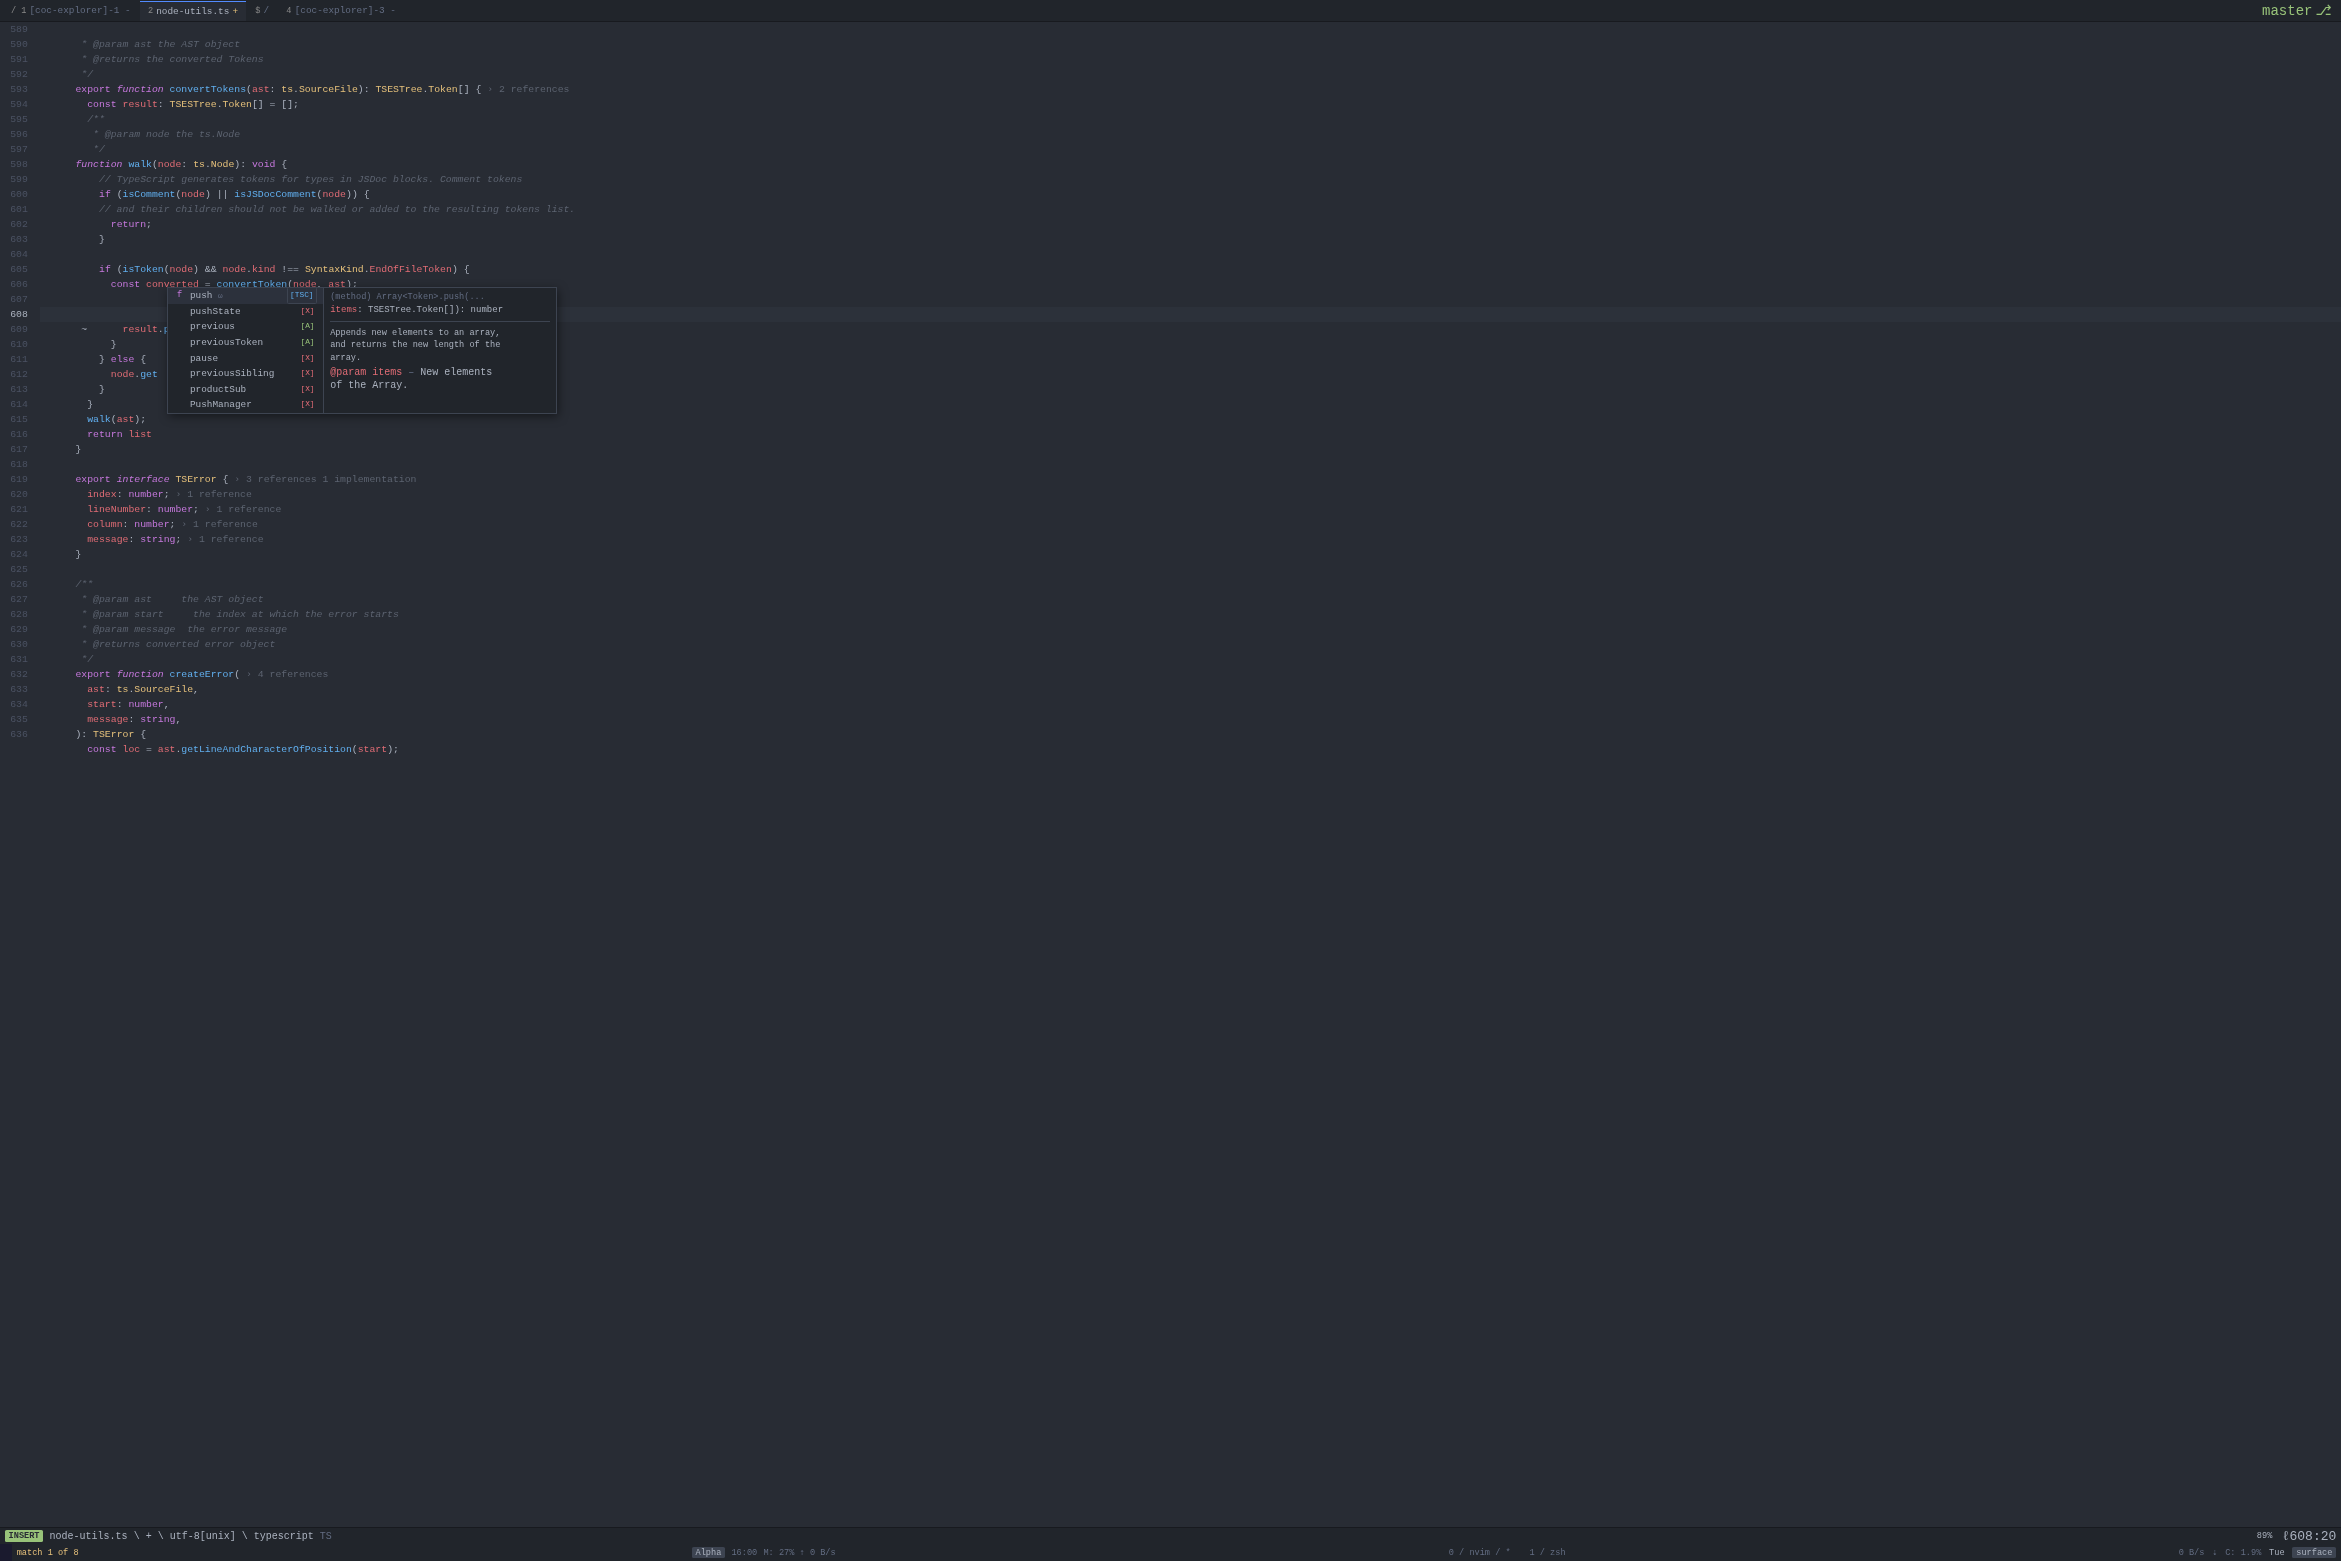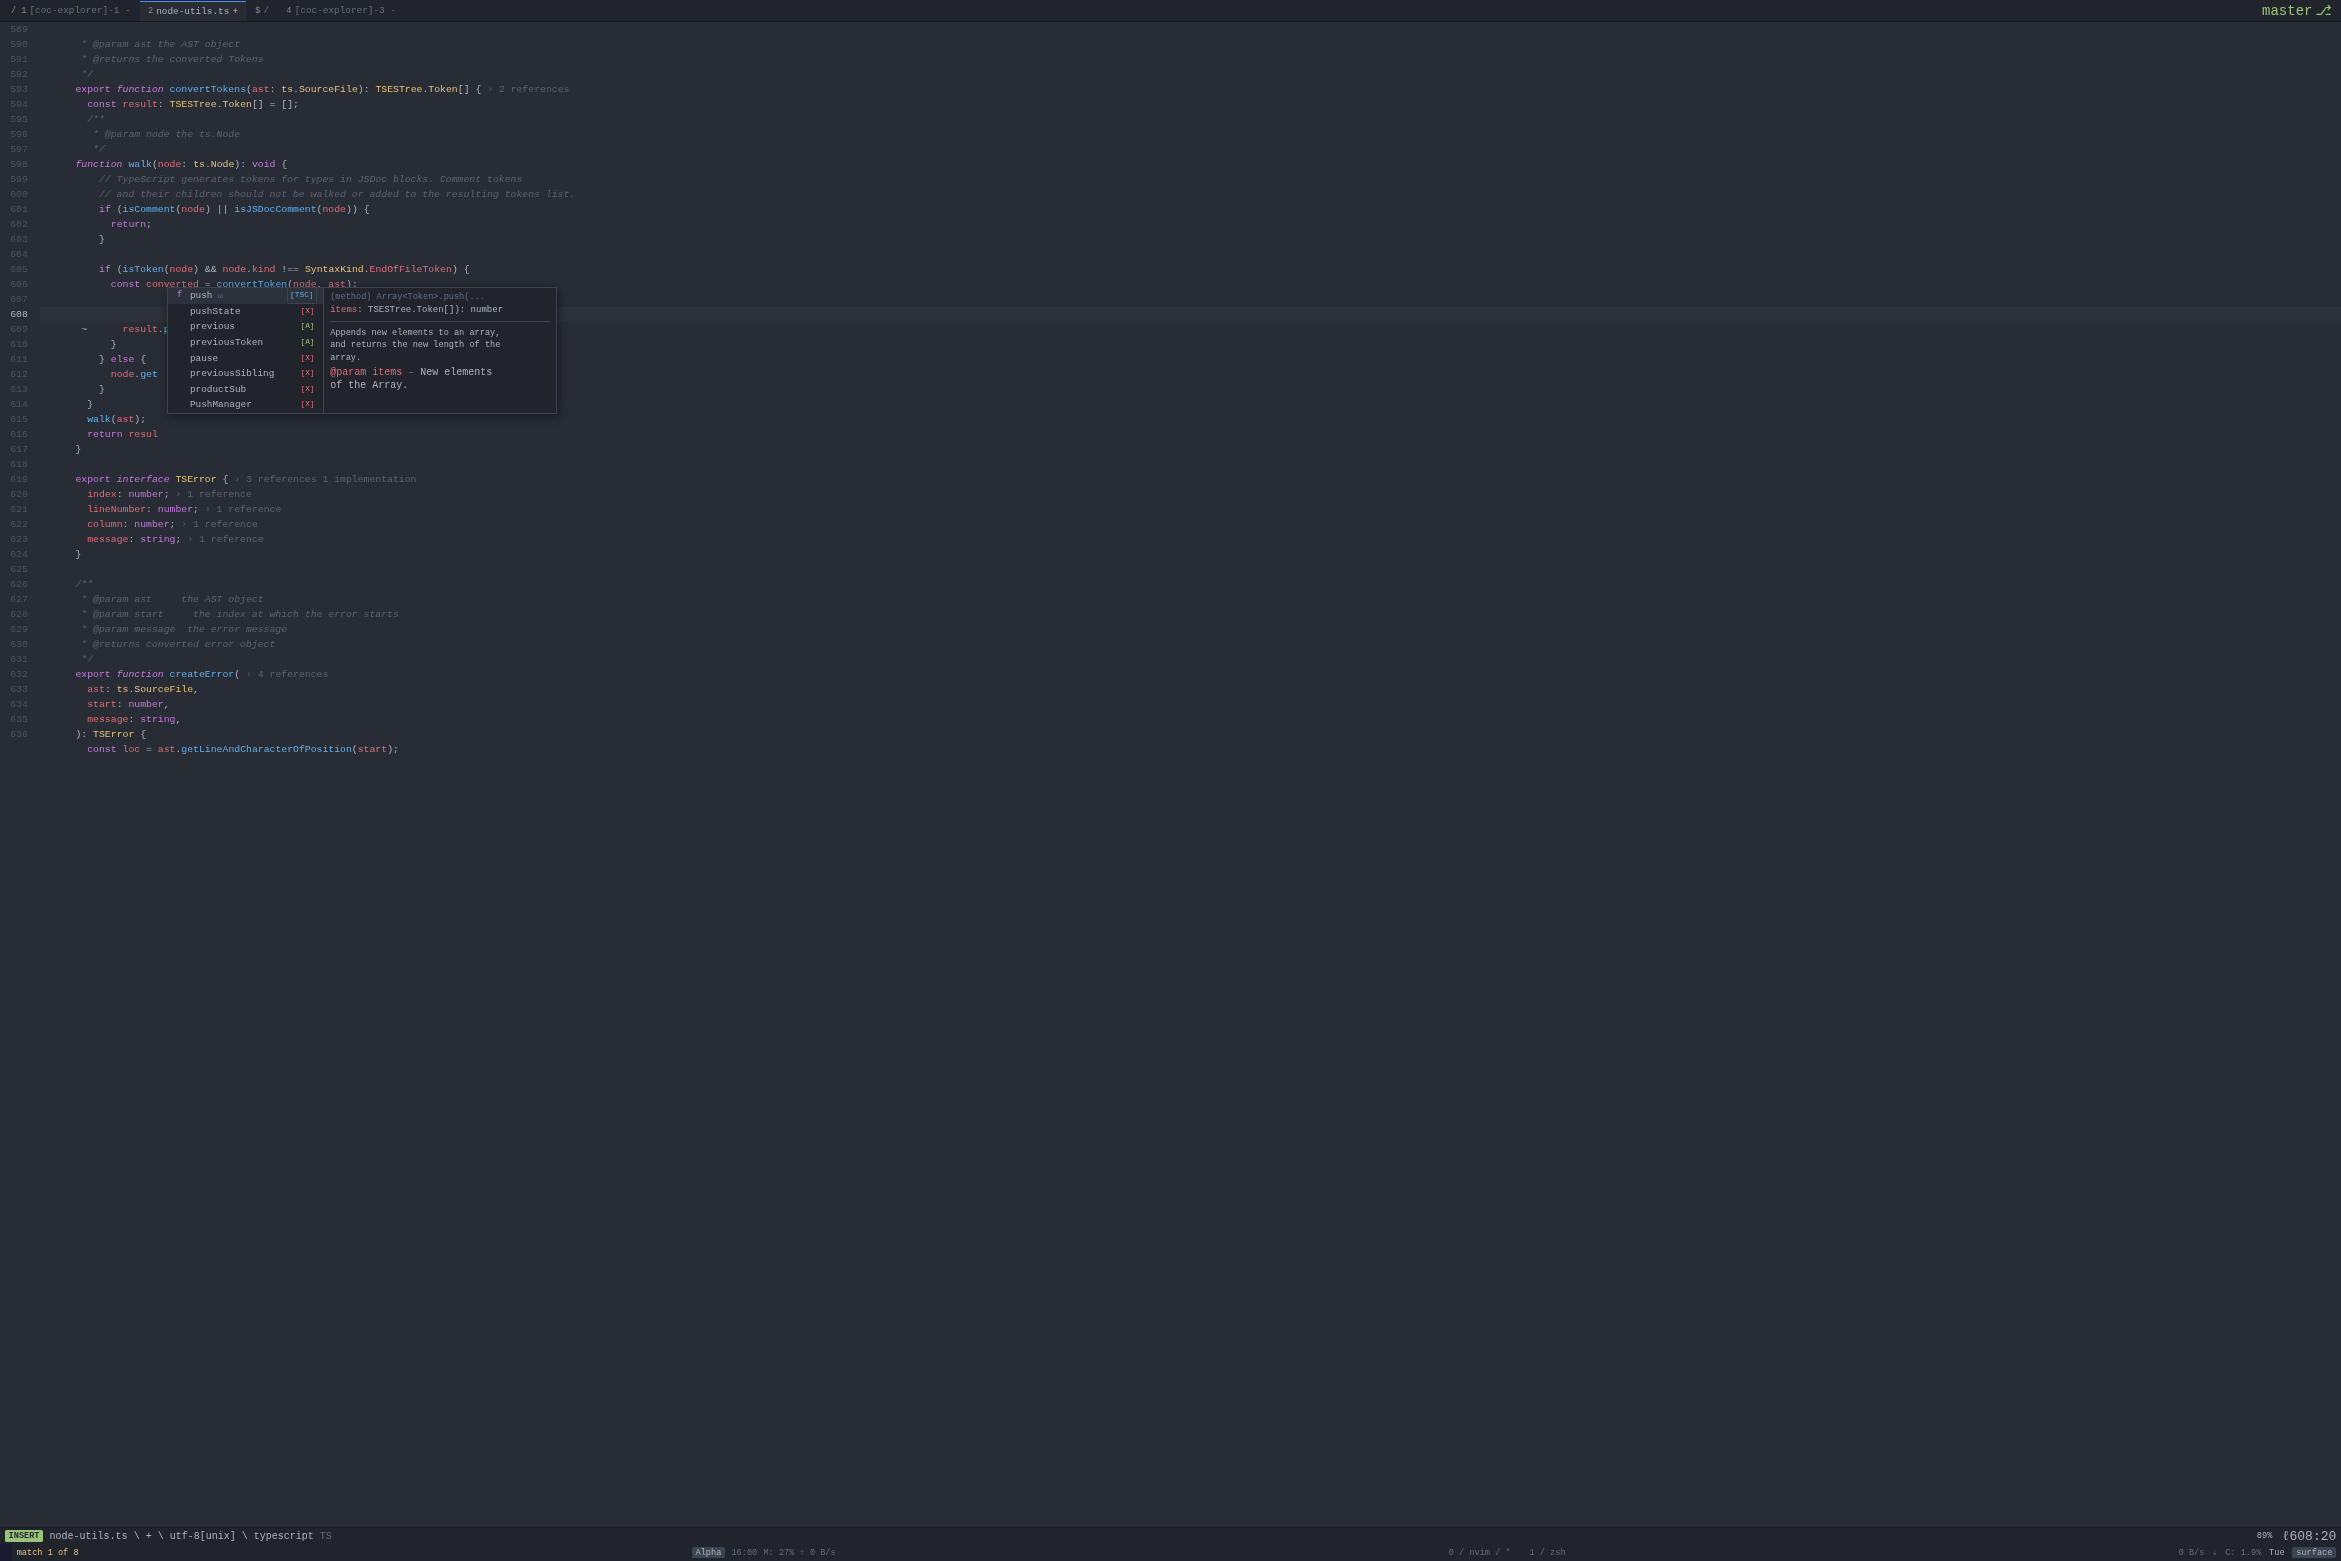--- a/index.html
+++ b/index.html
@@ -421,24 +421,24 @@
     <div class="code-line">
       <span class="comment">   */</span>
     </div>
     <div class="code-line">
       <span class="italic kw">function</span><span class="op"> </span><span class="fn">walk</span><span class="op">(</span><span class="param">node</span><span class="op">: </span><span class="type">ts</span><span class="op">.</span><span class="type">Node</span><span class="op">): </span><span class="kw">void</span><span class="op"> {</span>
     </div>
     <div class="code-line">
       <span class="comment">    // TypeScript generates tokens for types in JSDoc blocks. Comment tokens</span>
     </div>
     <div class="code-line">
+      <span class="op">    </span><span class="kw">if</span><span class="op"> (</span><span class="fn">isComment</span><span class="op">(</span><span class="param">node</span><span class="op">) || </span><span class="fn">isJSDocComment</span><span class="op">(</span><span class="param">node</span><span class="op">)) {</span>
+    </div>
+    <div class="code-line">
       <span class="comment">    // and their children should not be walked or added to the resulting tokens list.</span>
-    </div>
-    <div class="code-line">
-      <span class="op">    </span><span class="kw">if</span><span class="op"> (</span><span class="fn">isComment</span><span class="op">(</span><span class="param">node</span><span class="op">) || </span><span class="fn">isJSDocComment</span><span class="op">(</span><span class="param">node</span><span class="op">)) {</span>
     </div>
     <div class="code-line">
       <span class="op">      </span><span class="kw">return</span><span class="op">;</span>
     </div>
     <div class="code-line">
       <span class="op">    }</span>
     </div>
     <div class="code-line"></div>
     <div class="code-line">
       <span class="op">    </span><span class="kw">if</span><span class="op"> (</span><span class="fn">isToken</span><span class="op">(</span><span class="param">node</span><span class="op">) &amp;&amp; </span><span class="param">node</span><span class="op">.</span><span class="prop">kind</span><span class="op"> !== </span><span class="type">SyntaxKind</span><span class="op">.</span><span class="prop">EndOfFileToken</span><span class="op">) {</span>
@@ -465,21 +465,21 @@
     <div class="code-line">
       <span class="op">    }</span>
     </div>
     <div class="code-line">
       <span class="op">  }</span>
     </div>
     <div class="code-line">
       <span class="op">  </span><span class="fn">walk</span><span class="op">(</span><span class="param">ast</span><span class="op">);</span>
     </div>
     <div class="code-line">
-      <span class="op">  </span><span class="kw">return</span><span class="op"> </span><span class="param">resul</span>
+      <span class="op">  </span><span class="kw">return</span><span class="op"> </span><span class="param">list</span>
     </div>
     <div class="code-line">
       <span class="op">}</span>
     </div>
     <div class="code-line"></div>
     <div class="code-line">
       <span class="kw">export</span><span class="op"> </span><span class="italic kw">interface</span><span class="op"> </span><span class="interface-name">TSError</span><span class="op"> { </span><span class="ref-info">› 3 references 1 implementation</span>
     </div>
     <div class="code-line">
       <span class="op">  </span><span class="prop">index</span><span class="op">: </span><span class="kw">number</span><span class="op">; </span><span class="ref-info">› 1 reference</span>

